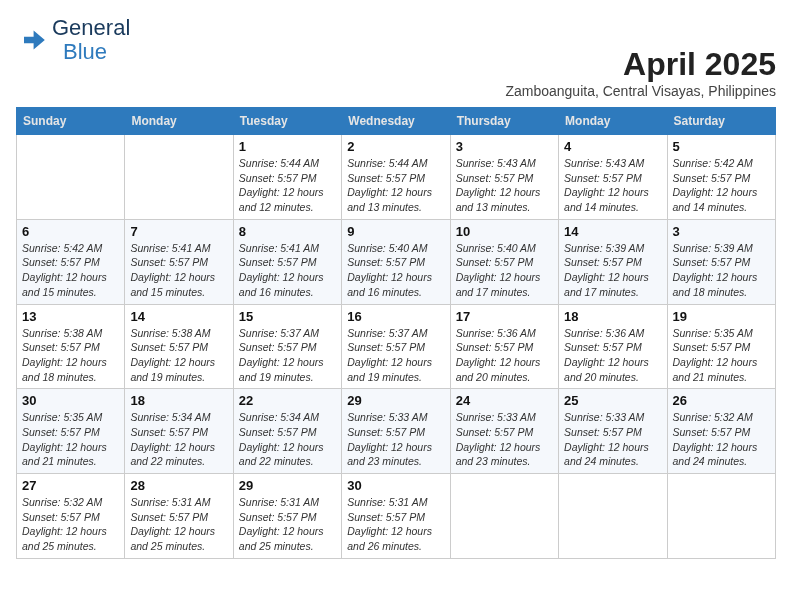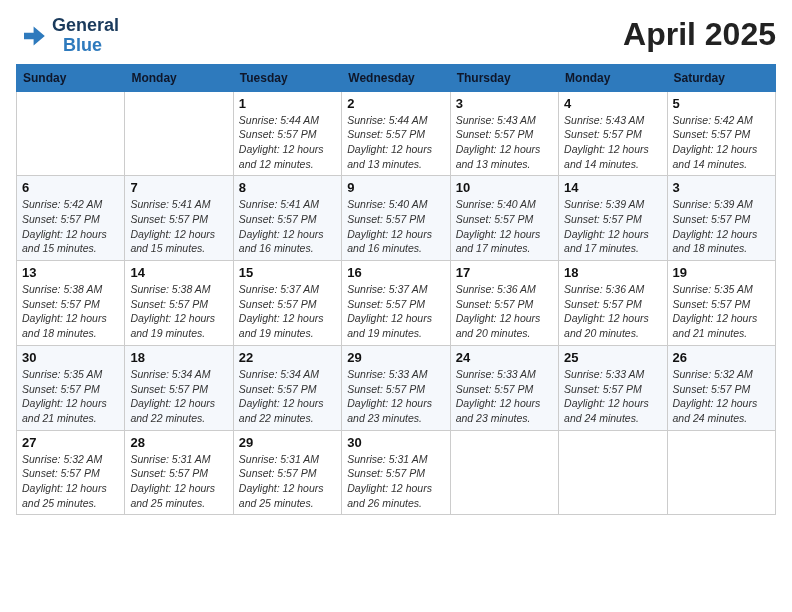--- a/index.html
+++ b/index.html
@@ -15,53 +15,54 @@
       justify-content: space-between;
       align-items: flex-start;
       margin-bottom: 8px;
     }
     .logo {
       display: flex;
       align-items: center;
       gap: 4px;
     }
     .logo-text {
-      font-size: 18px;
-      font-weight: bold;
+      font-size: 22px;
+      font-weight: normal;
       color: #1a3a5c;
       line-height: 1.1;
     }
     .logo-blue {
       color: #2e7abd;
       margin-left: 11px;
     }
     .logo-icon {
       width: 32px;
       height: 32px;
     }
     .title-block {
       text-align: right;
+      margin-top: 30px;
     }
     .month-year {
       font-size: 32px;
       font-weight: bold;
       color: #222;
     }
     .location {
       font-size: 14px;
       color: #444;
     }
     .calendar {
       width: 100%;
       border-collapse: collapse;
       font-size: 11px;
     }
     .calendar th {
       background: #2e7abd;
-      color: #0f172a;
+      color: #e5e5e5;
       text-align: left;
       padding: 6px 6px;
       font-size: 12px;
       font-weight: bold;
       border: 1px solid #2e7abd;
     }
     .calendar td {
       border: 1px solid #ccc;
       vertical-align: top;
       padding: 4px 5px;
@@ -96,20 +97,21 @@
     <svg class="logo-icon" viewBox="0 0 40 40">
       <polygon points="22,8 36,20 22,32 22,24 10,24 10,16 22,16" fill="#2e7abd"></polygon>
     </svg>
     <div class="logo-text">
       <div><span>General</span></div>
       <div class="logo-blue"><span>Blue</span></div>
     </div>
   </div>
   <div class="title-block">
     <div class="month-year">April 2025</div>
+    <div class="location">Zamboanguita, Central Visayas, Philippines</div>
   </div>
 </div>
 
 <table class="calendar">
   <thead>
     <tr>
     <th>Sunday</th>
         <th>Monday</th>
         <th>Tuesday</th>
         <th>Wednesday</th>

